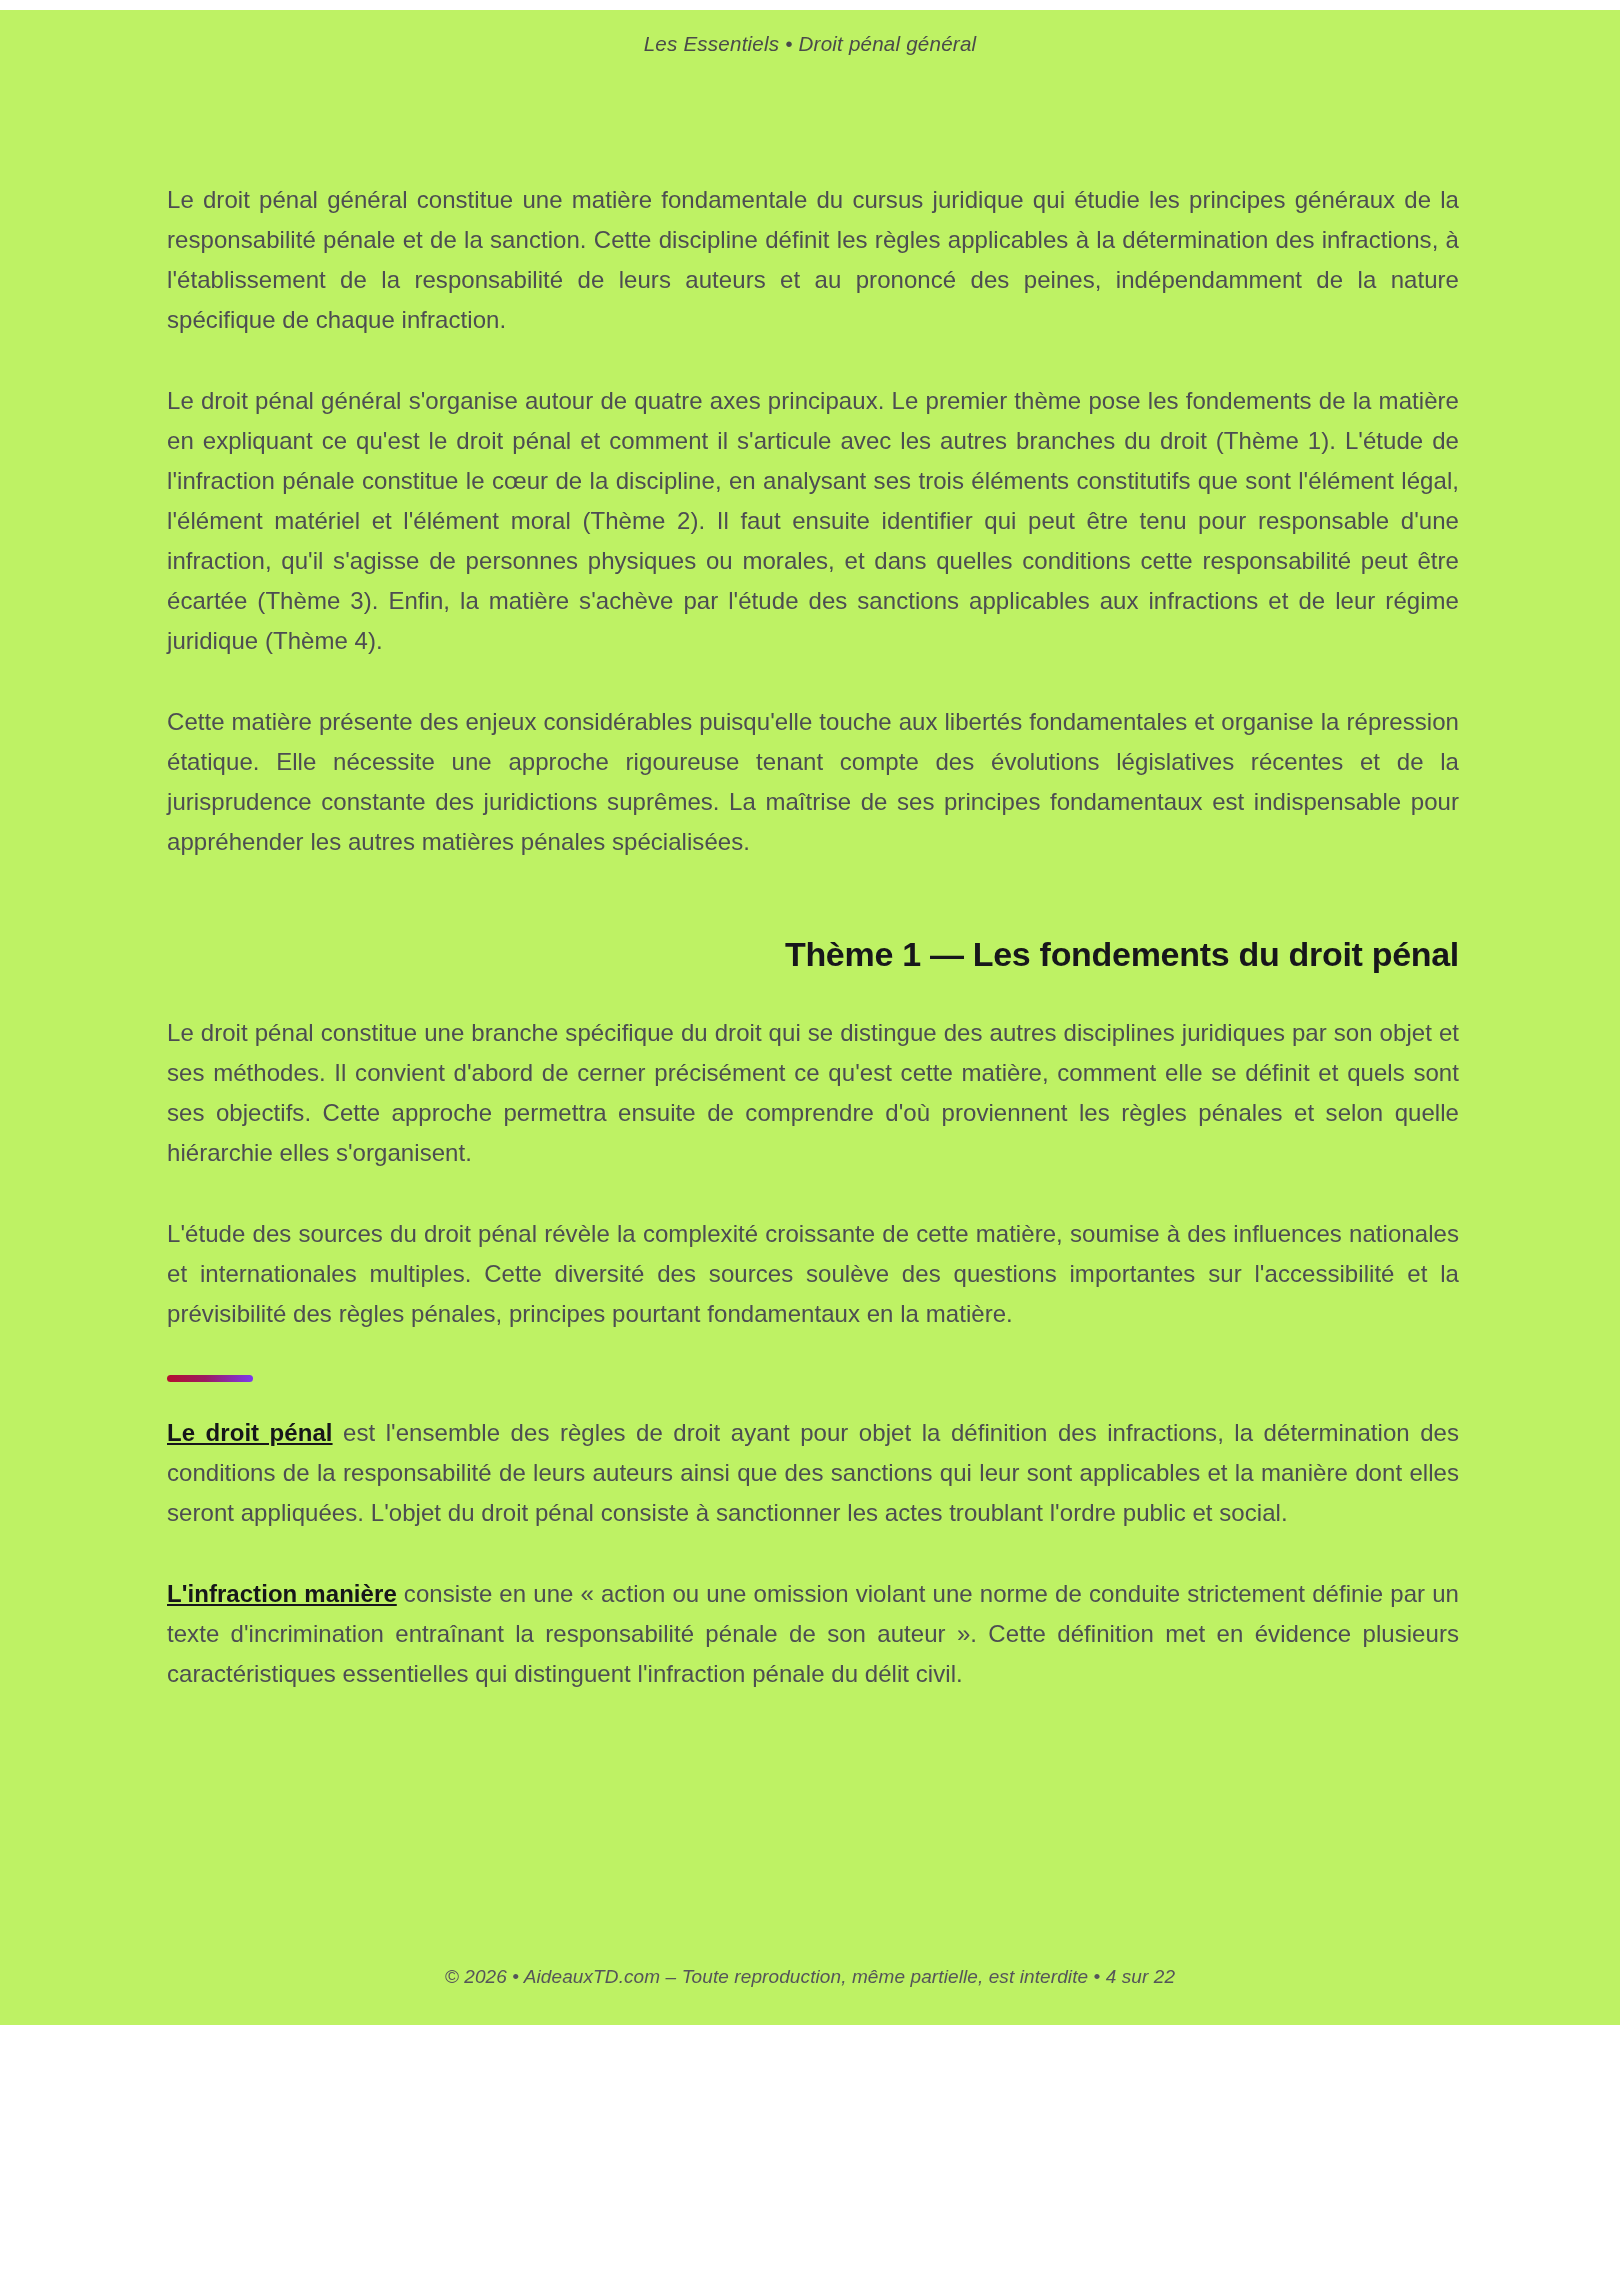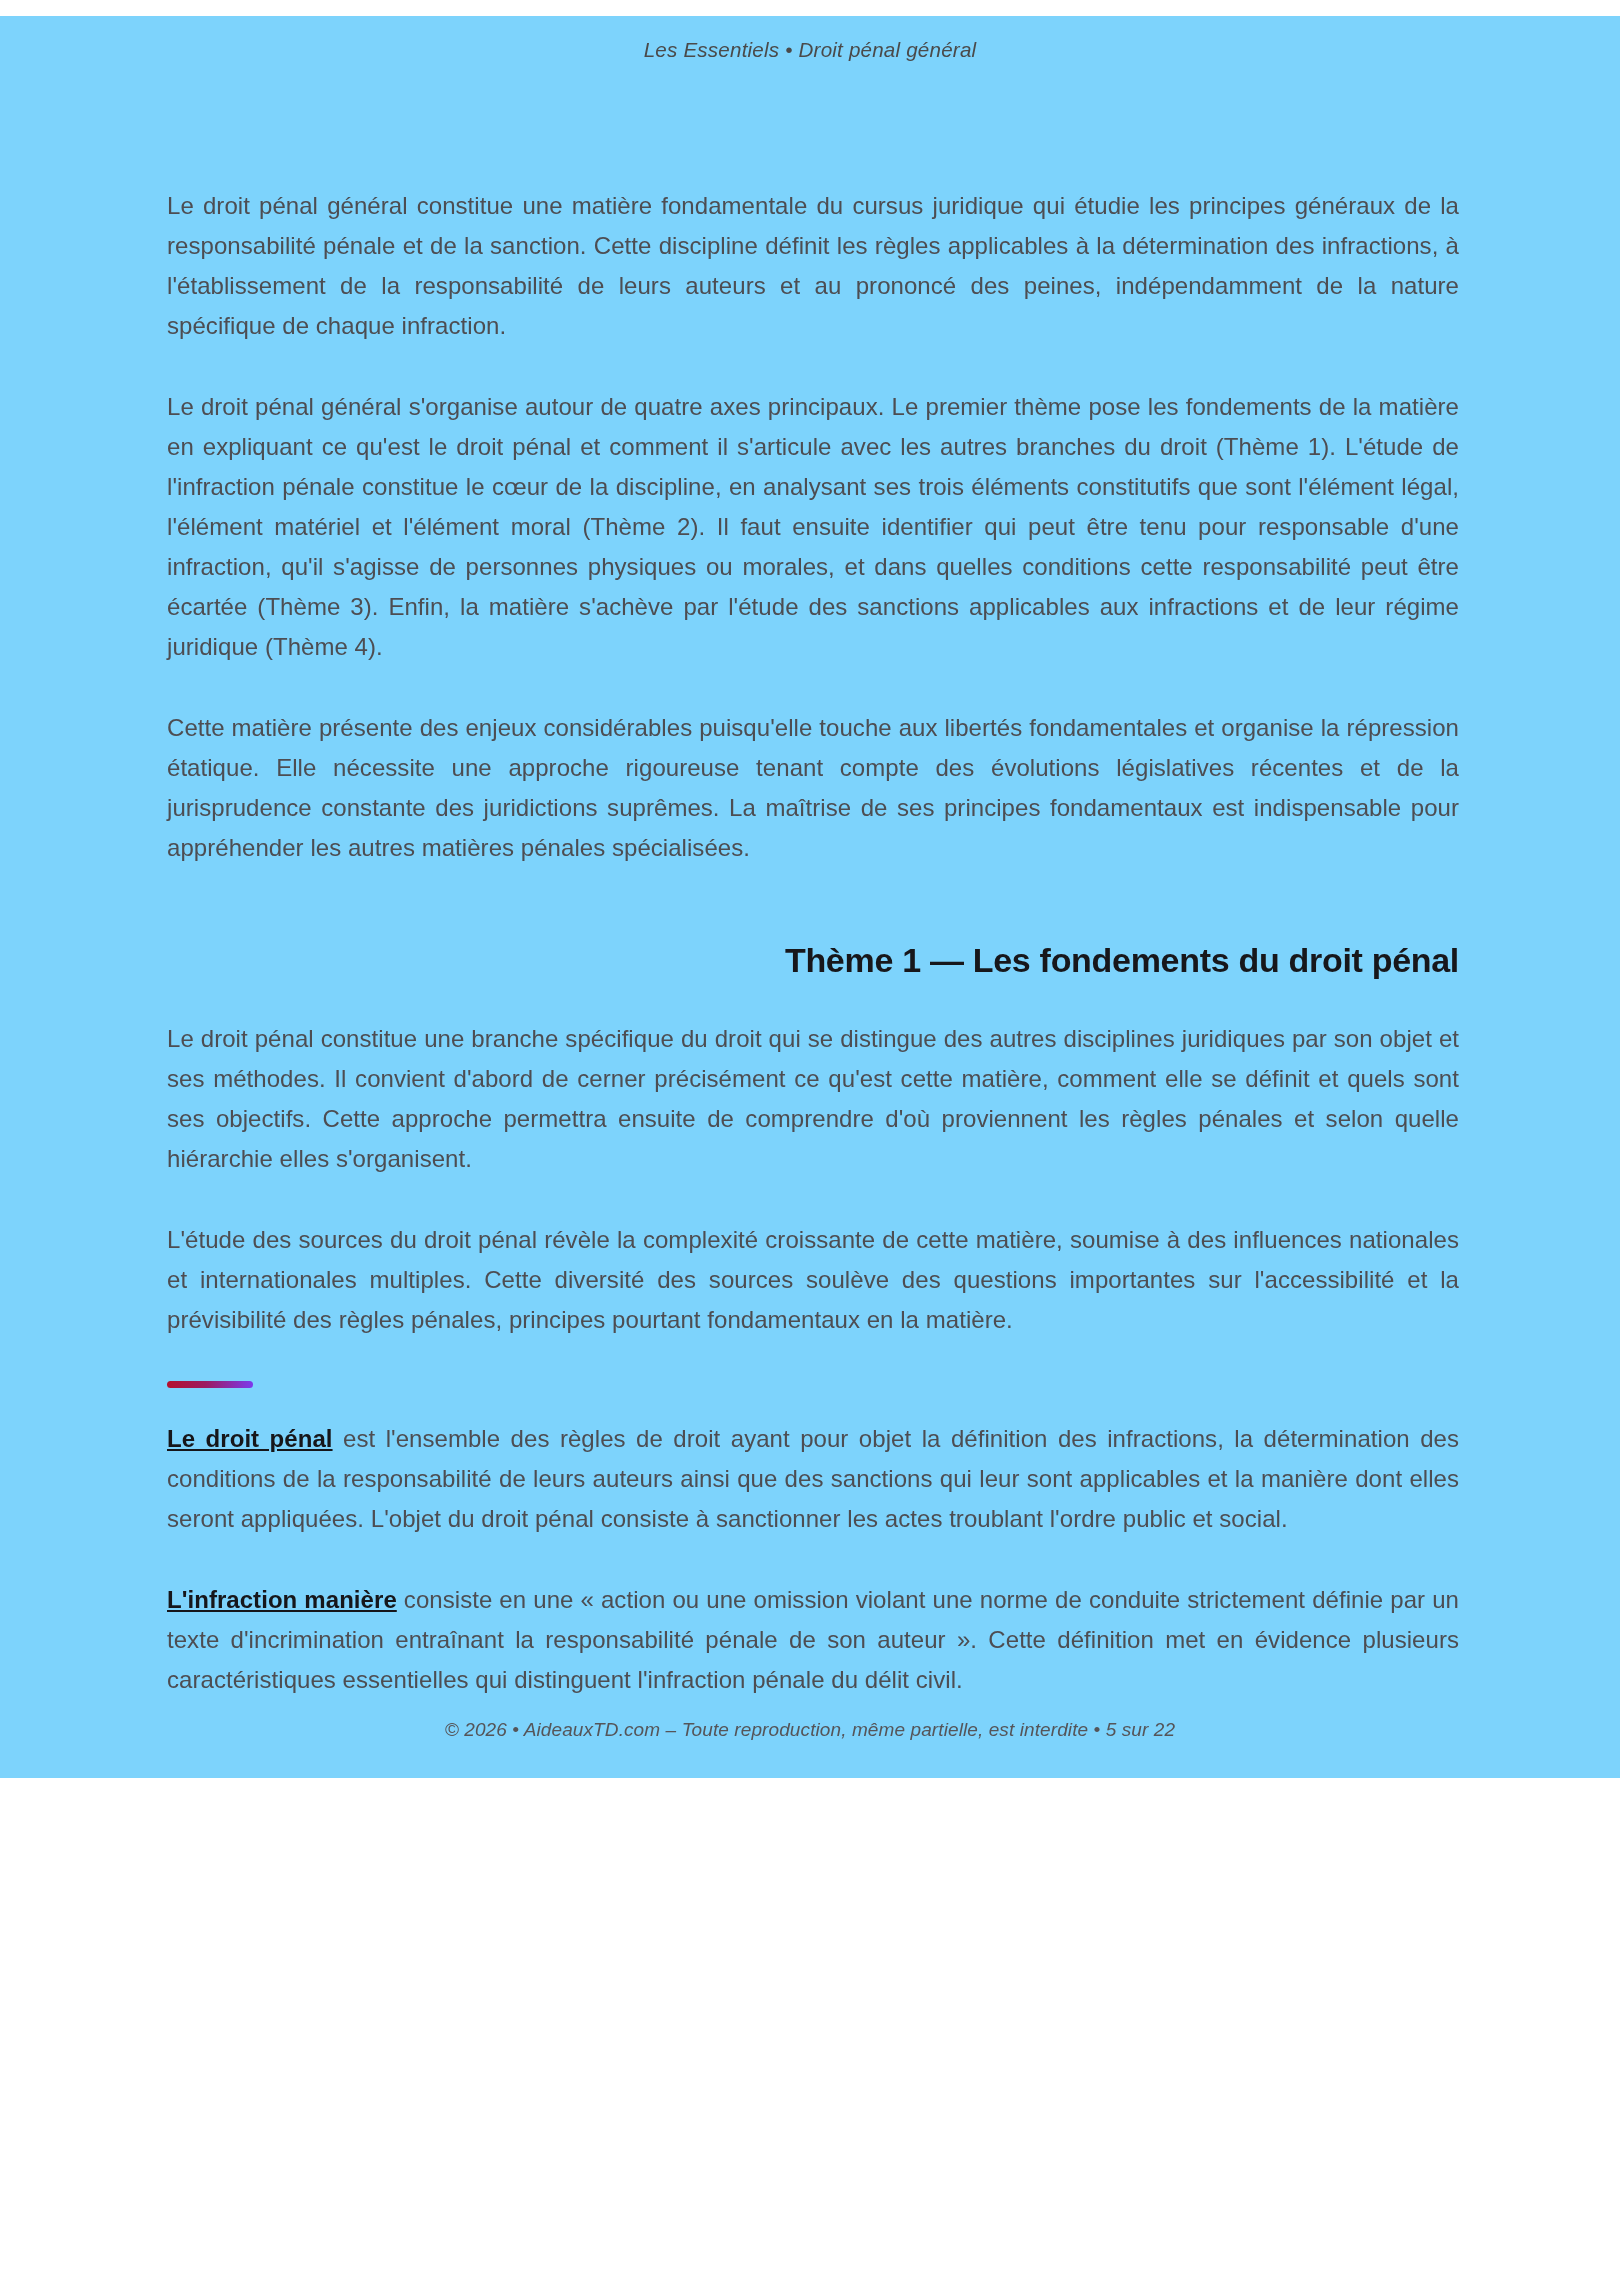--- a/index.html
+++ b/index.html
@@ -8,23 +8,23 @@
     padding: 0;
     background: #ffffff;
   }
   body {
     font-family: "Liberation Sans", sans-serif;
     -webkit-font-smoothing: antialiased;
   }
   .page {
     position: relative;
     width: 1620px;
-    height: 1762px;
-    background: #7dd3fc;
-    margin: 16px auto;
+    height: 2015px;
+    background: #bef264;
+    margin: 10px auto;
     box-sizing: border-box;
     overflow: hidden;
   }
 
   
   .page-header {
     position: absolute;
     top: 21.6px;
     left: 0;
     right: 0;
@@ -124,16 +124,16 @@
     <p class="para">
       <strong class="lead">Le droit pénal</strong><span> est l'ensemble des règles de droit ayant pour objet la définition des infractions, la détermination des conditions de la responsabilité de leurs auteurs ainsi que des sanctions qui leur sont applicables et la manière dont elles seront appliquées. L'objet du droit pénal consiste à sanctionner les actes troublant l'ordre public et social.</span>
     </p>
 
     <p class="para">
       <strong class="lead">L'infraction manière</strong><span> consiste en une « action ou une omission violant une norme de conduite strictement définie par un texte d'incrimination entraînant la responsabilité pénale de son auteur ». Cette définition met en évidence plusieurs caractéristiques essentielles qui distinguent l'infraction pénale du délit civil.</span>
     </p>
 
   </div>
 
-  <div class="page-footer">© 2026 • AideauxTD.com – Toute reproduction, même partielle, est interdite • 5 sur 22</div>
+  <div class="page-footer">© 2026 • AideauxTD.com – Toute reproduction, même partielle, est interdite • 4 sur 22</div>
 
 </div>
 
 
 </body></html>

